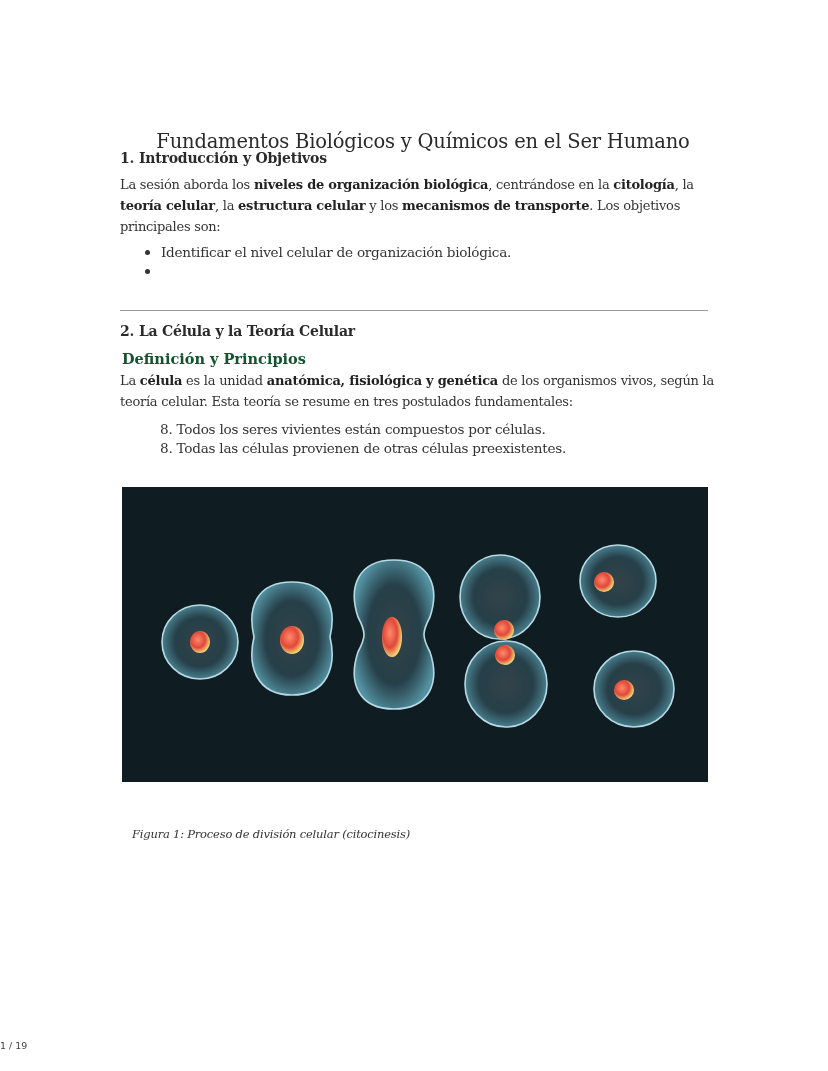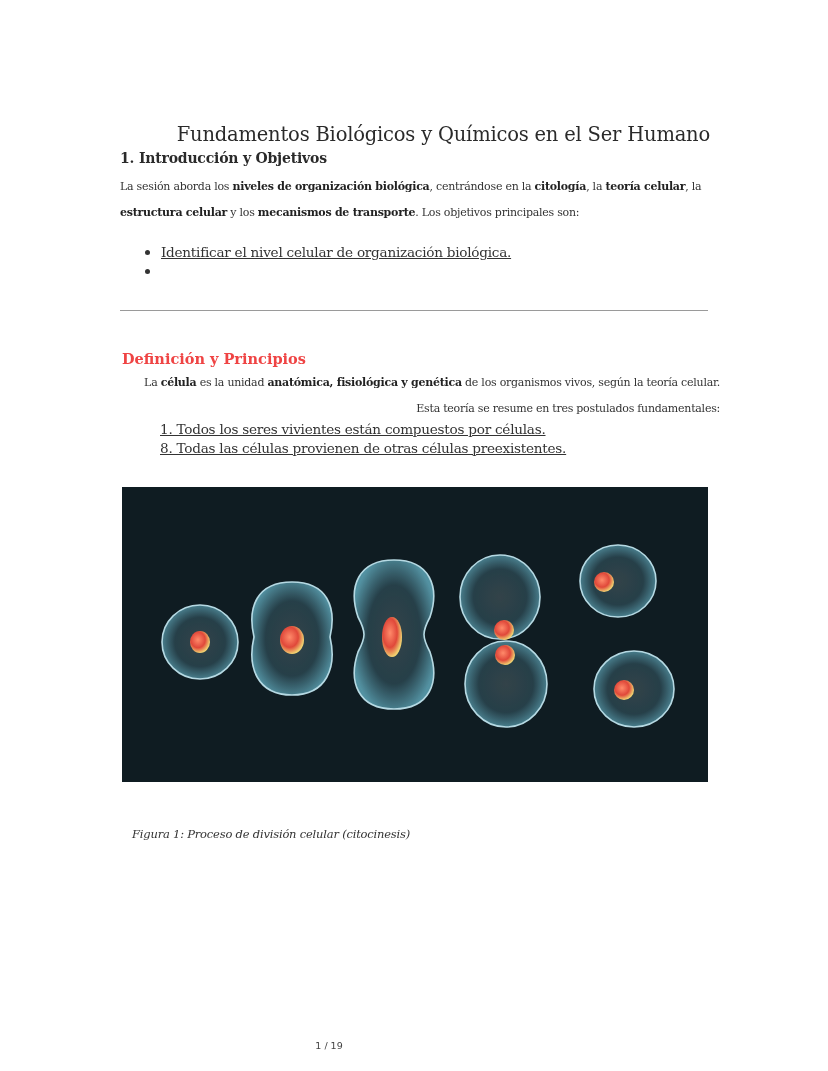--- a/index.html
+++ b/index.html
@@ -4,41 +4,41 @@
 <style>
   html, body { margin: 0; padding: 0; background: #ffffff; }
   body {
     width: 828px; height: 1071px; position: relative; overflow: hidden;
     font-family: "DejaVu Serif", "Liberation Serif", serif;
     color: #2b2b2b;
   }
   .page { position: absolute; left: 0; top: 0; width: 828px; height: 1071px; }
   .doc-title {
     position: absolute; left: 120px; width: 588px; top: 121px;
-    text-align: right; font-size: 19.5px; font-weight: normal; color: #2a2a2a;
-    letter-spacing: -0.2px; white-space: nowrap; margin: 2px;
+    text-align: center; font-size: 19.5px; font-weight: normal; color: #2a2a2a;
+    letter-spacing: -0.2px; white-space: nowrap; margin: 9px;
   }
   .h2 {
     position: absolute; left: 120px; margin: 0;
     font-size: 14px; font-weight: bold; color: #2a2a2a; white-space: nowrap;
     letter-spacing: -0.2px;
   }
   .h3 {
     position: absolute; left: 122px; margin: 0;
-    font-size: 14.5px; font-weight: bold; color: #ef4444; white-space: nowrap;
+    font-size: 14.5px; font-weight: bold; color: #14532d; white-space: nowrap;
   }
   .para {
     position: absolute; left: 120px; width: 600px; margin: 0;
-    font-size: 11px; line-height: 26px; color: #333;
+    font-size: 13px; line-height: 21px; color: #333;
     letter-spacing: -0.25px;
   }
   .para b { color: #222; }
   ul.bullets, ol.numbered {
     position: absolute; margin: 0; padding: 0; list-style: none;
-    font-size: 13.6px; line-height: 18.5px; color: #333; letter-spacing: -0.25px; text-decoration: underline;
+    font-size: 13.6px; line-height: 18.5px; color: #333; letter-spacing: -0.25px;
   }
   ul.bullets { left: 145px; top: 243px; }
   ul.bullets li { position: relative; padding-left: 16px; white-space: nowrap; }
   ul.bullets li .dot {
     position: absolute; left: 0; top: 7px; width: 5px; height: 5px; border-radius: 50%;
     background: #333;
   }
   ol.numbered { left: 160px; top: 420px; }
   ol.numbered li { white-space: nowrap; }
   .rule {
@@ -49,21 +49,21 @@
     position: absolute; left: 122px; top: 487px; width: 586px; height: 295px;
     background: #0f1c22; overflow: hidden;
   }
   .figure svg { display: block; }
   .caption {
     position: absolute; left: 120px; top: 815px; margin: 12px;
     font-size: 11.5px; font-style: italic; color: #333; white-space: nowrap;
     letter-spacing: -0.2px;
   }
   .page-num {
-    position: absolute; left: 0; width: 658px; top: 1040px; text-align: center;
+    position: absolute; left: 0; width: 658px; top: 1040px; text-align: left;
     font-family: "DejaVu Sans", "Liberation Sans", sans-serif;
     font-size: 9.5px; color: #444;
   }
 </style>
 </head>
 <body>
 
 <div class="page">
 
   <h1 class="doc-title">Fundamentos Biológicos y Químicos en el Ser Humano</h1>
@@ -72,27 +72,28 @@
 
   <p class="para" style="top:174px;" id="intro1"><span>La sesión aborda los </span><b>niveles de organización biológica</b><span>, centrándose en la </span><b>citología</b><span>, la </span><b>teoría celular</b><span>, la </span><b>estructura celular</b><span> y los </span><b>mecanismos de transporte</b><span>. Los objetivos principales son:</span></p>
 
   <ul class="bullets">
     <li><span class="dot"></span><span>Identificar el nivel celular de organización biológica.</span></li>
     <li><span class="dot"></span></li>
   </ul>
 
   <div class="rule"></div>
 
+  <h2 class="h2" style="top:323px;">2. La Célula y la Teoría Celular</h2>
 
   <h3 class="h3" style="top:350px;">Definición y Principios</h3>
 
-  <p class="para" style="top:370px;text-align:right;" id="intro2"><span>La </span><b>célula</b><span> es la unidad </span><b>anatómica, fisiológica y genética</b><span> de los organismos vivos, según la teoría celular. Esta teoría se resume en tres postulados fundamentales:</span></p>
+  <p class="para" style="top:370px;" id="intro2"><span>La </span><b>célula</b><span> es la unidad </span><b>anatómica, fisiológica y genética</b><span> de los organismos vivos, según la teoría celular. Esta teoría se resume en tres postulados fundamentales:</span></p>
 
   <ol class="numbered">
-    <li>1. Todos los seres vivientes están compuestos por células.</li>
+    <li>8. Todos los seres vivientes están compuestos por células.</li>
     <li>8. Todas las células provienen de otras células preexistentes.</li>
   </ol>
 
   <div class="figure">
     <svg width="586" height="295" viewBox="0 0 586 295">
       <defs>
         <radialGradient id="cellFill" cx="50%" cy="50%" r="55%">
           <stop offset="0%" stop-color="#3a4a50" stop-opacity="0.9"></stop>
           <stop offset="60%" stop-color="#2c4852" stop-opacity="0.85"></stop>
           <stop offset="100%" stop-color="#5fa6b8" stop-opacity="0.9"></stop>

